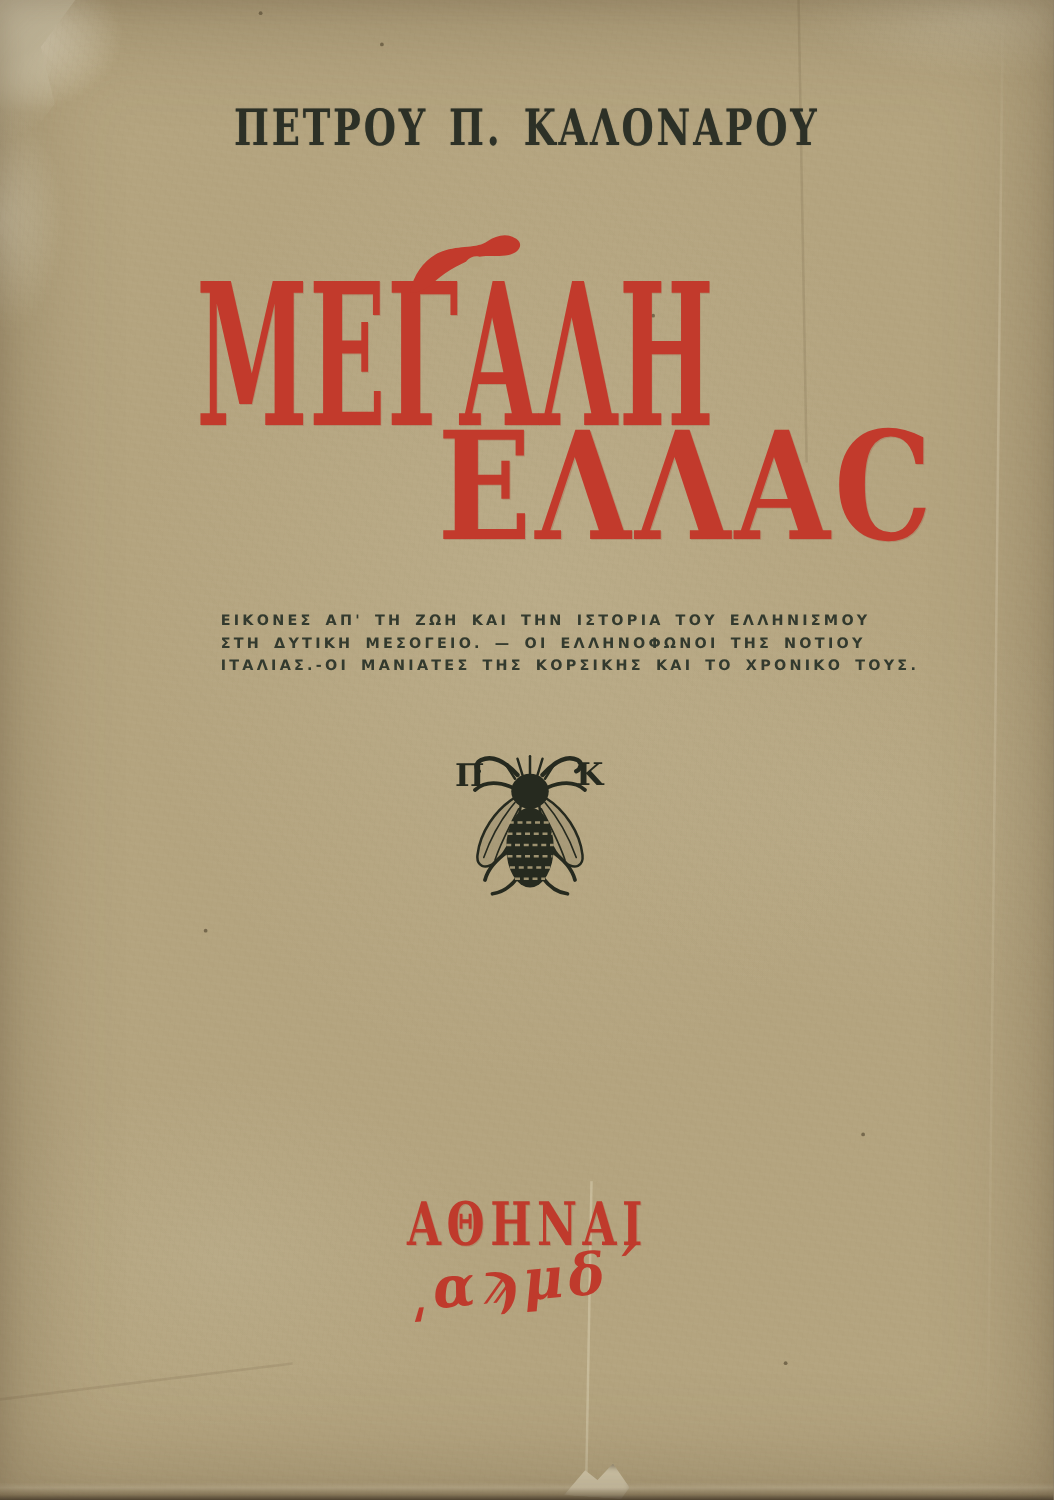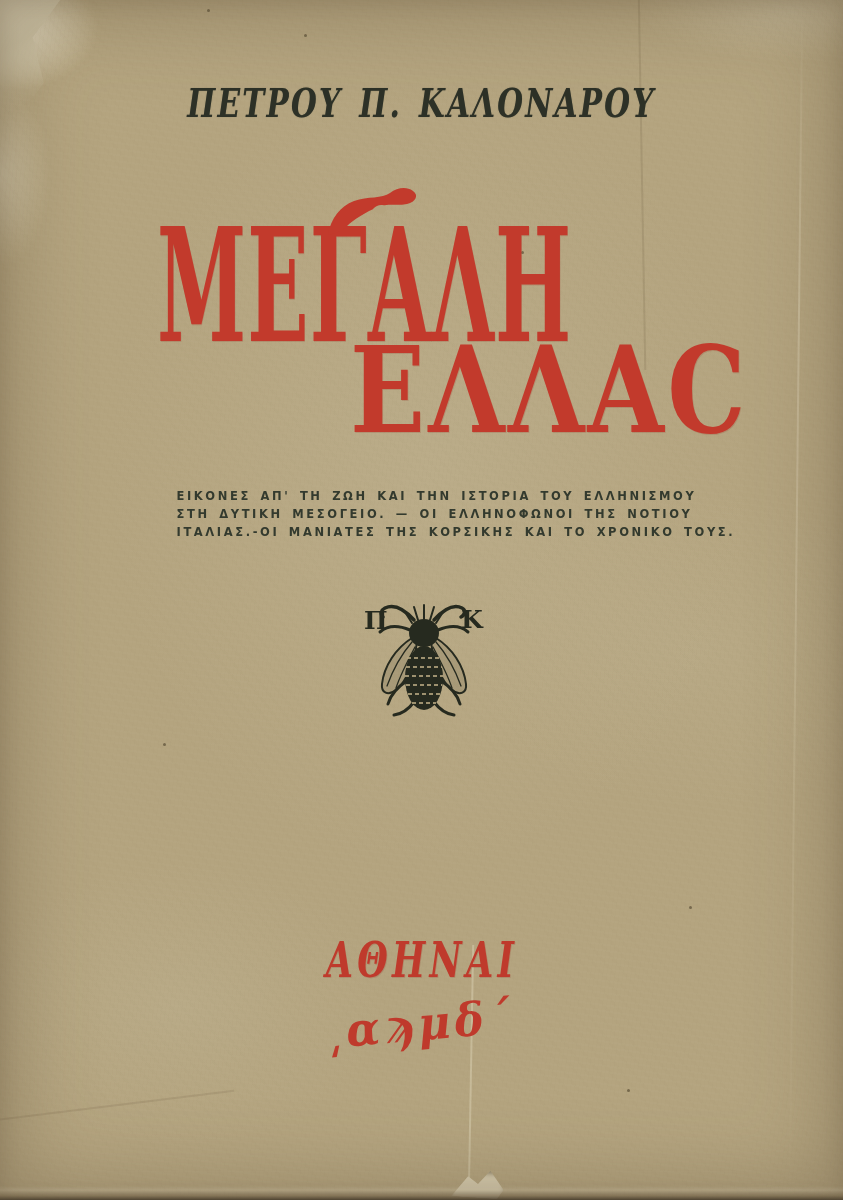--- a/index.html
+++ b/index.html
@@ -38,39 +38,39 @@
   .crease-d{left:-15px;top:1105px;width:250px;height:2px;background:rgba(104,90,62,0.16);transform:rotate(-7deg);}
   .speck{position:absolute;width:3px;height:3px;border-radius:50%;background:rgba(66,55,34,0.55);pointer-events:none;}
   .tear{position:absolute;left:452px;top:1170px;width:52px;height:28px;background:#d7cdb0;
     clip-path:polygon(0 100%,30% 25%,50% 50%,72% 0,100% 65%,88% 100%);
     box-shadow:inset 0 3px 4px rgba(90,76,52,0.55);transform:rotate(4deg);pointer-events:none;}
   .bottom-edge{position:absolute;left:0;bottom:0;width:100%;height:14px;pointer-events:none;
     background:linear-gradient(to bottom, rgba(0,0,0,0) 0%, rgba(222,212,184,0.35) 30%, rgba(120,105,78,0.55) 70%, rgba(56,48,36,0.85) 100%);}
   .vignette{position:absolute;inset:0;pointer-events:none;
     box-shadow:inset 0 0 80px 12px rgba(94,80,56,0.38), inset 0 0 18px 2px rgba(94,80,56,0.18);}
   
-  .author-wrap{position:absolute;top:83px;left:0;width:100%;display:flex;justify-content:center;font-style:italic;}
+  .author-wrap{position:absolute;top:83px;left:0;width:100%;display:flex;justify-content:center;}
   .author{font-weight:bold;font-size:40px;line-height:1;letter-spacing:3px;word-spacing:6px;
     color:#2d3127;transform:scaleX(0.74);white-space:nowrap;
     text-shadow:0 0 1px rgba(45,49,39,0.45);}
   .title1{position:absolute;left:157px;top:207px;font-weight:bold;font-size:158px;line-height:1;
     letter-spacing:2px;color:#c23a2c;transform:scaleX(0.51);transform-origin:left top;white-space:nowrap;
     text-shadow:1px 1px 0 rgba(150,55,40,0.2);}
   .title2{position:absolute;left:350px;top:330px;font-weight:bold;font-size:120px;line-height:1;
     letter-spacing:4px;color:#c23a2c;transform:scaleX(0.82);transform-origin:left top;white-space:nowrap;
     text-shadow:1px 1px 0 rgba(150,55,40,0.2);}
   .flourish{position:absolute;left:326px;top:186px;width:96px;height:52px;}
   .subtitle{position:absolute;top:487px;left:50%;transform:translateX(-50%);width:490px;text-align:center;
     font-family:"DejaVu Sans", sans-serif;font-weight:bold;font-size:11.5px;line-height:18px;
     letter-spacing:2.6px;word-spacing:3px;color:#333a2e;white-space:nowrap;}
   .mark-letter{position:absolute;font-weight:bold;font-size:25px;line-height:1;color:#262a1f;}
   .mark-pi{left:364px;top:608px;}
   .mark-kappa{left:461px;top:607px;}
   .fly{position:absolute;left:352px;top:596px;width:145px;height:125px;}
-  .city-wrap{position:absolute;top:936px;left:0;width:100%;display:flex;justify-content:center;font-style:italic;}
+  .city-wrap{position:absolute;top:956px;left:0;width:100%;display:flex;justify-content:center;}
   .city{font-weight:bold;font-size:48px;line-height:1;letter-spacing:6px;color:#bf3a2c;
     transform:scaleX(0.73);white-space:nowrap;text-shadow:1px 1px 0 rgba(150,55,40,0.2);}
   .year-wrap{position:absolute;top:997px;left:0;width:100%;display:flex;justify-content:center;}
   .year{font-style:italic;font-weight:bold;font-size:46px;line-height:1.2;letter-spacing:5px;
     color:#bf3a2c;transform:rotate(-5deg) scaleX(0.95);white-space:nowrap;
     font-family:"DejaVu Serif","DejaVu Sans",serif;}
 </style>
 </head>
 <body>
 

